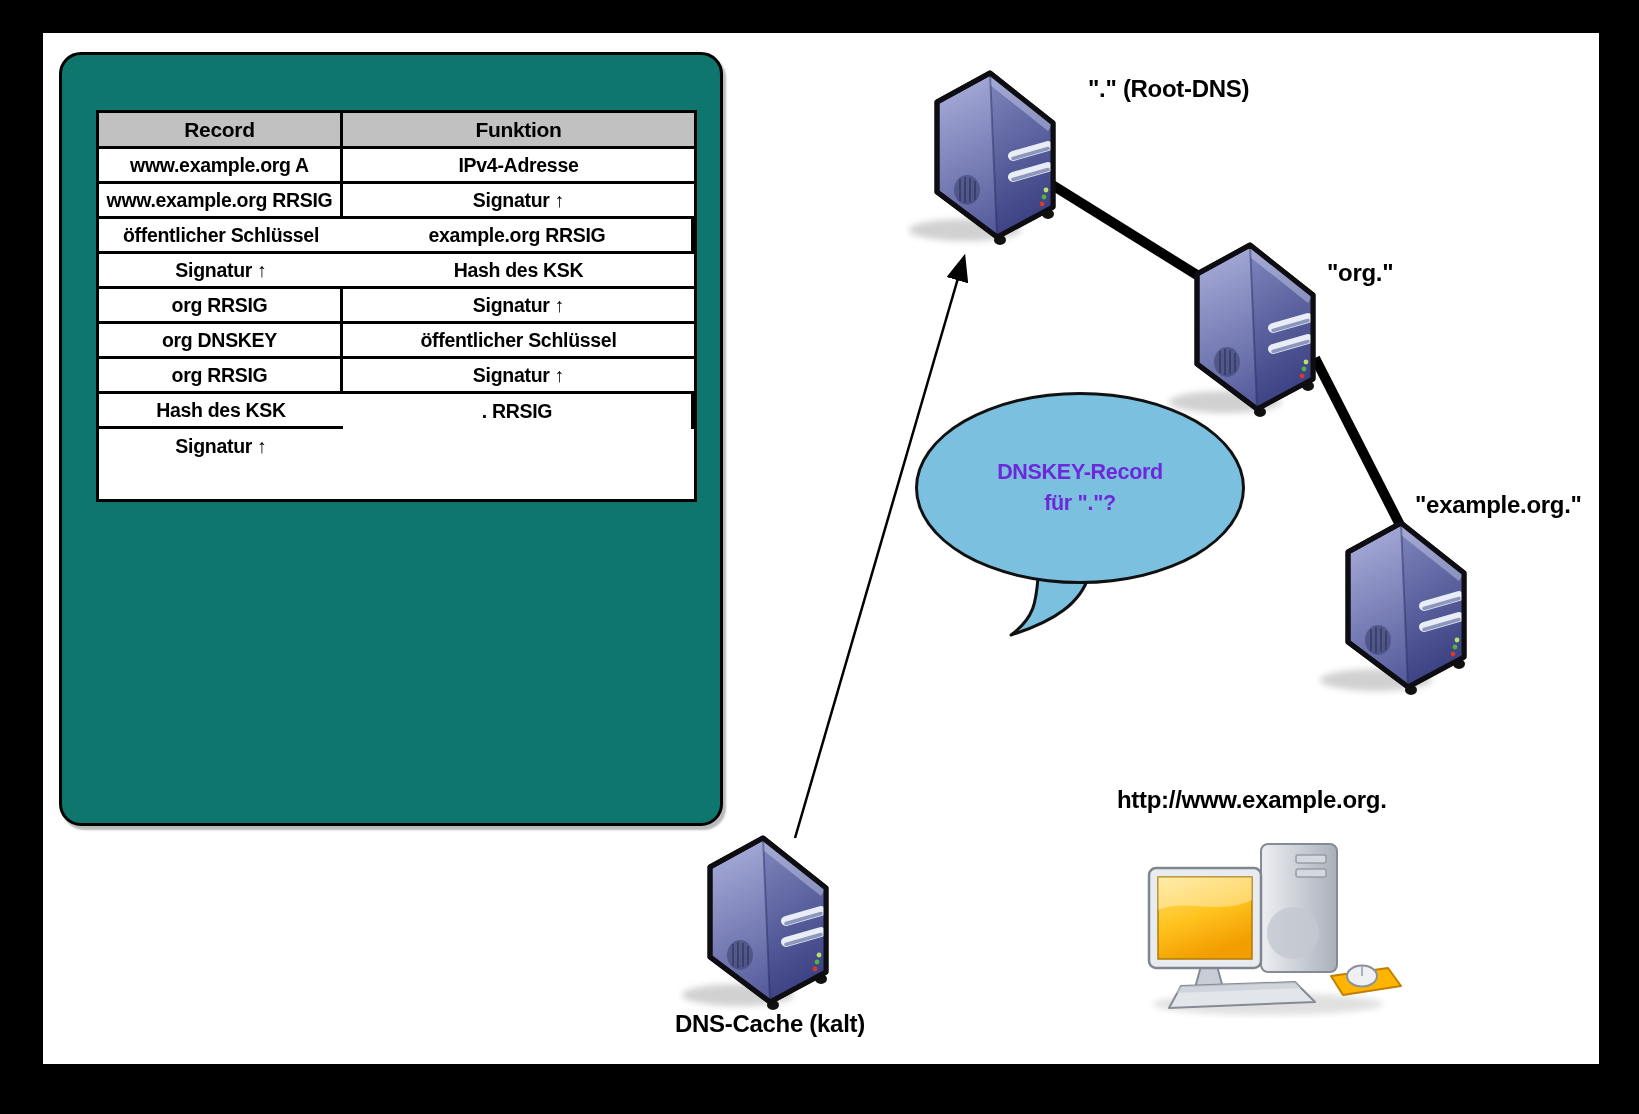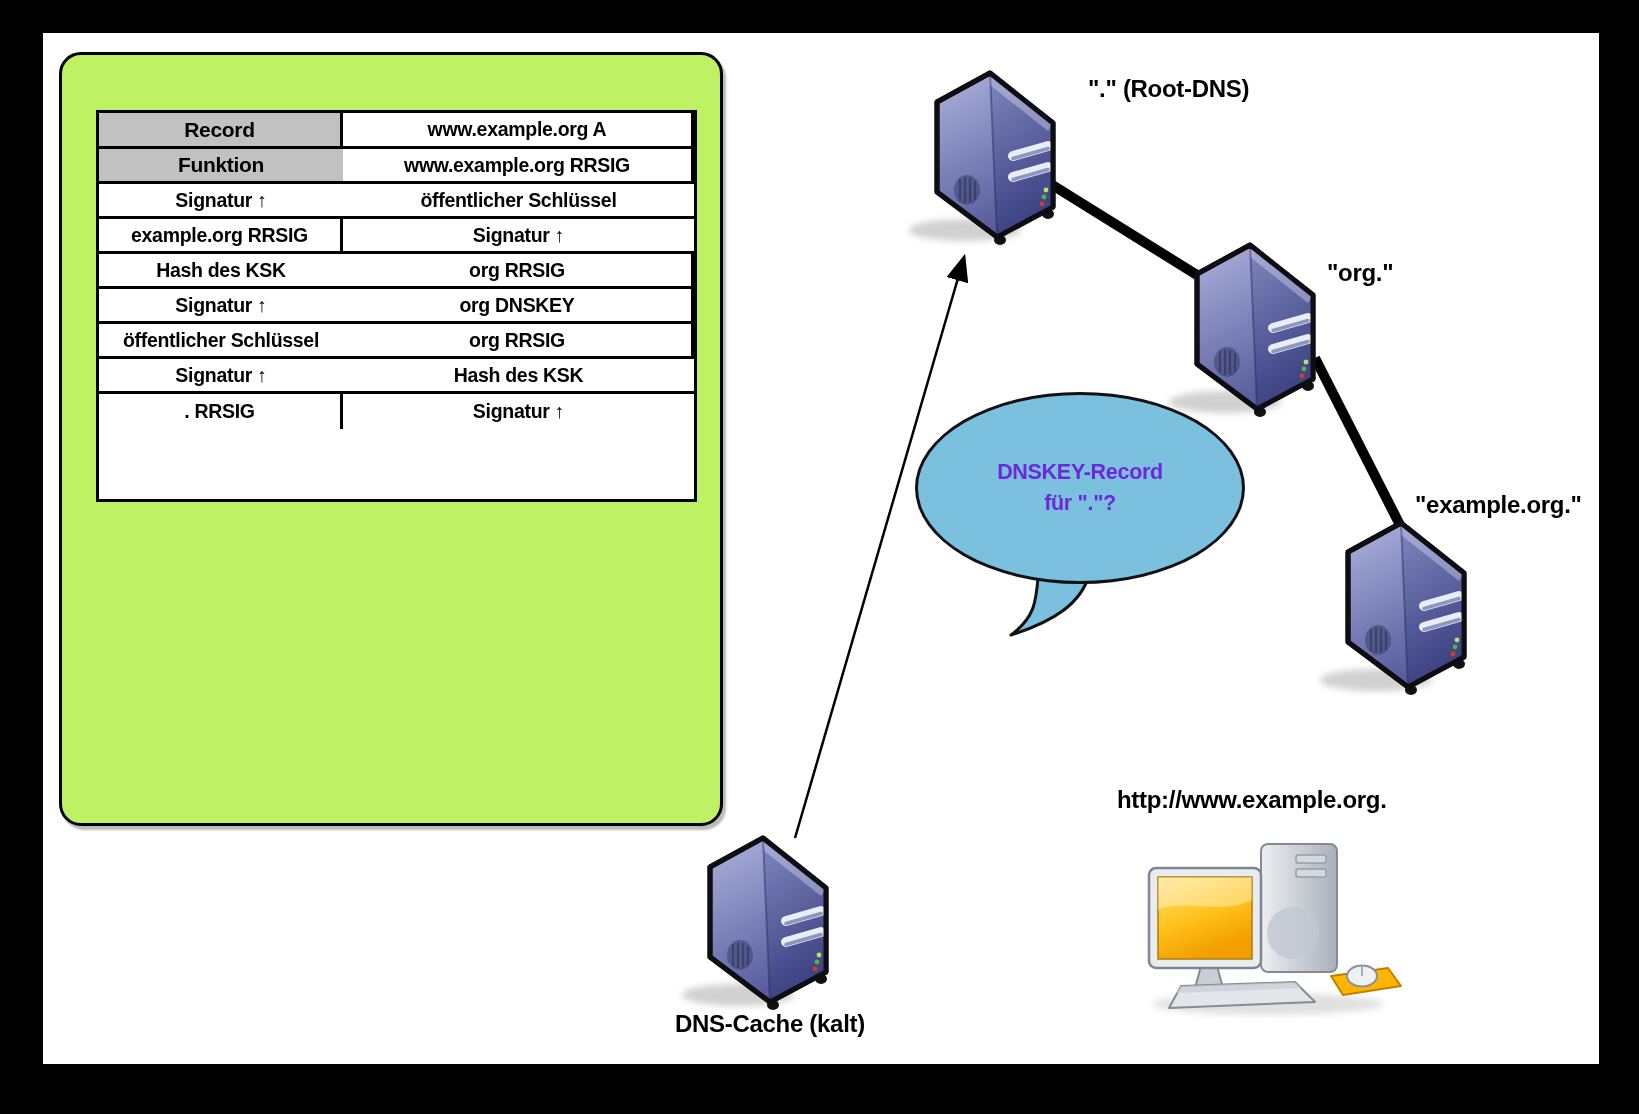--- a/index.html
+++ b/index.html
@@ -2,21 +2,21 @@
 <html><head>
 <meta charset="utf-8">
 <style>
   html,body{margin:0;padding:0;background:#000;}
   body{width:1639px;height:1114px;position:relative;font-family:"Liberation Sans","DejaVu Sans",sans-serif;}
   #frame{position:absolute;left:0;top:0;width:1639px;height:1114px;background:#000;}
   #canvas{position:absolute;left:43px;top:33px;width:1556px;height:1031px;background:#fff;}
 
   
   .panel{position:absolute;left:16px;top:19px;width:658px;height:768px;border:3px solid #000;
-         border-radius:22px;background:#bef264;box-shadow:3px 4px 2px rgba(130,130,130,.55);}
+         border-radius:22px;background:#0f766e;box-shadow:3px 4px 2px rgba(130,130,130,.55);}
 
   
   .rtable{position:absolute;left:34px;top:55px;width:601px;height:392px;border:3px solid #000;
           box-sizing:border-box;display:grid;grid-template-columns:244px 1fr;
           grid-template-rows:36px repeat(10,1fr);background:#fff;}
   .cell{display:flex;align-items:center;justify-content:center;border-bottom:3px solid #000;
         font-weight:bold;font-size:19.5px;letter-spacing:-0.3px;color:#000;white-space:nowrap;}
   .c1{border-right:3px solid #000;}
   .th{background:#c1c1c1;font-size:21px;}
   .rtable .cell:nth-last-child(-n+2){border-bottom:none;}
@@ -88,22 +88,23 @@
       </marker>
     </defs>
     <line x1="990" y1="140" x2="1162" y2="247" stroke="#000" stroke-width="10"></line>
     <line x1="1272" y1="325" x2="1357" y2="492" stroke="#000" stroke-width="10"></line>
     <line x1="752" y1="805" x2="920" y2="228" stroke="#000" stroke-width="2.5" marker-end="url(#arrowhead)"></line>
   </svg>
 
   <div class="panel">
     <div class="rtable">
       <div class="cell c1 th">Record</div>
-      <div class="cell c1">www.example.org A</div>
-    <div class="cell th">Funktion</div>
+      <div class="cell th">Funktion</div>
+    <div class="cell c1">www.example.org A</div>
+          <div class="cell">IPv4-Adresse</div>
           <div class="cell c1">www.example.org RRSIG</div>
           <div class="cell">Signatur ↑</div>
           <div class="cell">öffentlicher Schlüssel</div>
           <div class="cell c1">example.org RRSIG</div>
           <div class="cell">Signatur ↑</div>
           <div class="cell">Hash des KSK</div>
           <div class="cell c1">org RRSIG</div>
           <div class="cell">Signatur ↑</div>
           <div class="cell c1">org DNSKEY</div>
           <div class="cell">öffentlicher Schlüssel</div>

